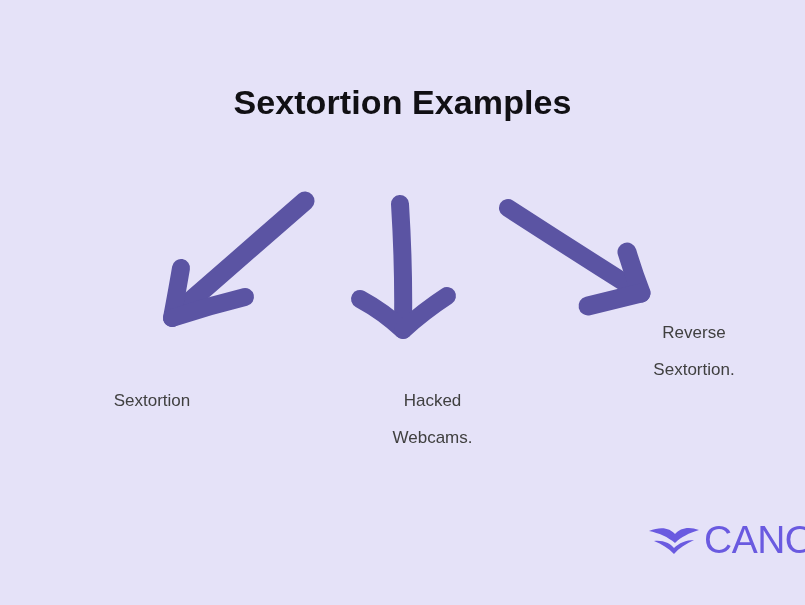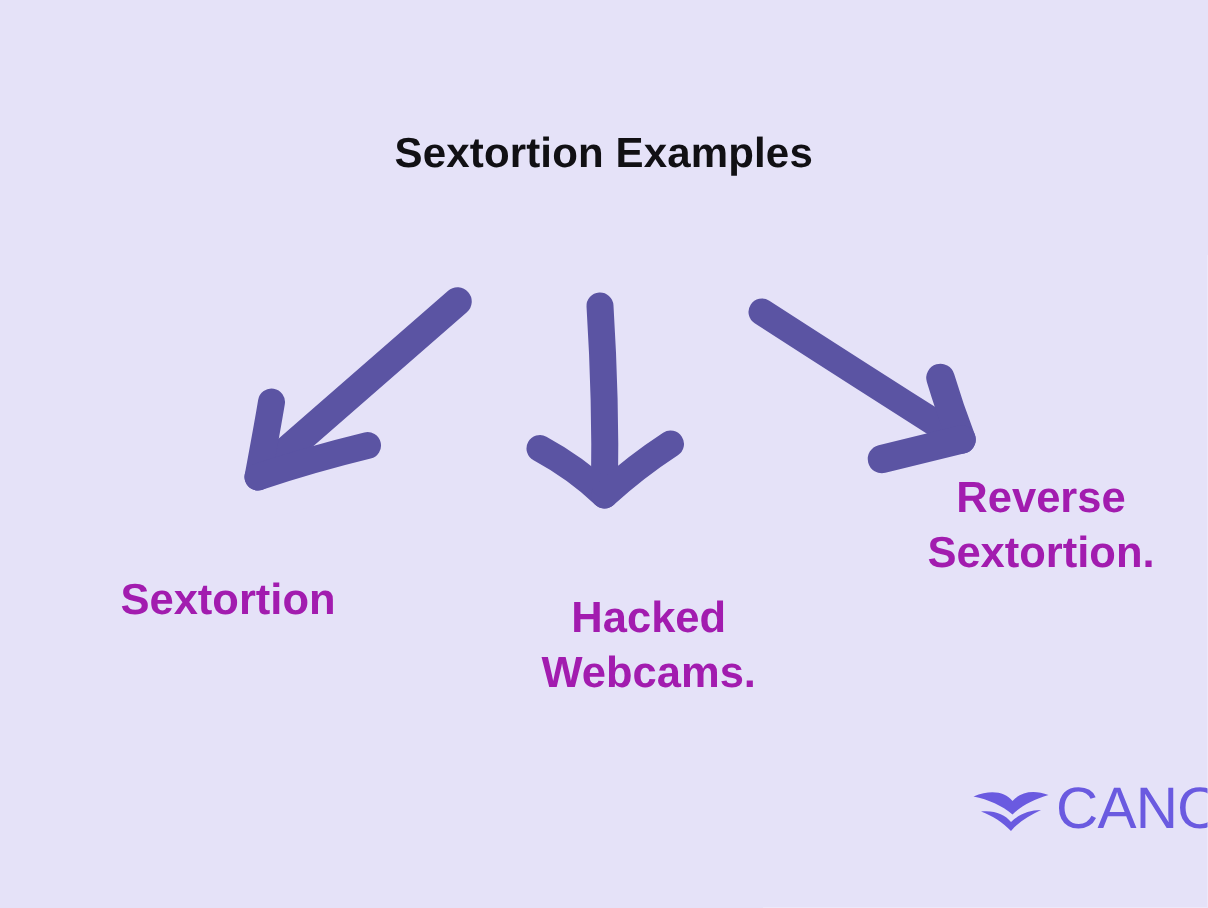--- a/index.html
+++ b/index.html
@@ -22,21 +22,21 @@
 
   
   #title-block {
     position: absolute;
     left: 0;
     top: 84px;
     width: 805px;
     text-align: center;
     color: #111014;
     font-weight: bold;
-    font-size: 28px;
+    font-size: 34px;
     line-height: 36px;
     letter-spacing: 0.1px;
   }
   #title-block .title-line {
     display: block;
     white-space: pre;
   }
 
   
   #arrows-layer {
@@ -44,37 +44,36 @@
     left: 0;
     top: 0;
     width: 805px;
     height: 605px;
     pointer-events: none;
   }
 
   
   .branch-label {
     position: absolute;
-    color: #a21caf;
-    font-weight: bold;
-    font-size: 29px;
+    color: #404040;
+    font-weight: normal;
+    font-size: 17px;
     line-height: 37px;
     text-align: center;
     white-space: pre-line;
   }
   #label-catfishing {
     left: 22px;
     top: 382px;
     width: 260px;
   }
   #label-webcams {
     left: 315px;
     top: 382px;
     width: 235px;
-    margin-top: 12px;
   }
   #label-reverse {
     left: 585px;
     top: 314px;
     width: 218px;
     text-align: center;
   }
 
   
   #logo {

